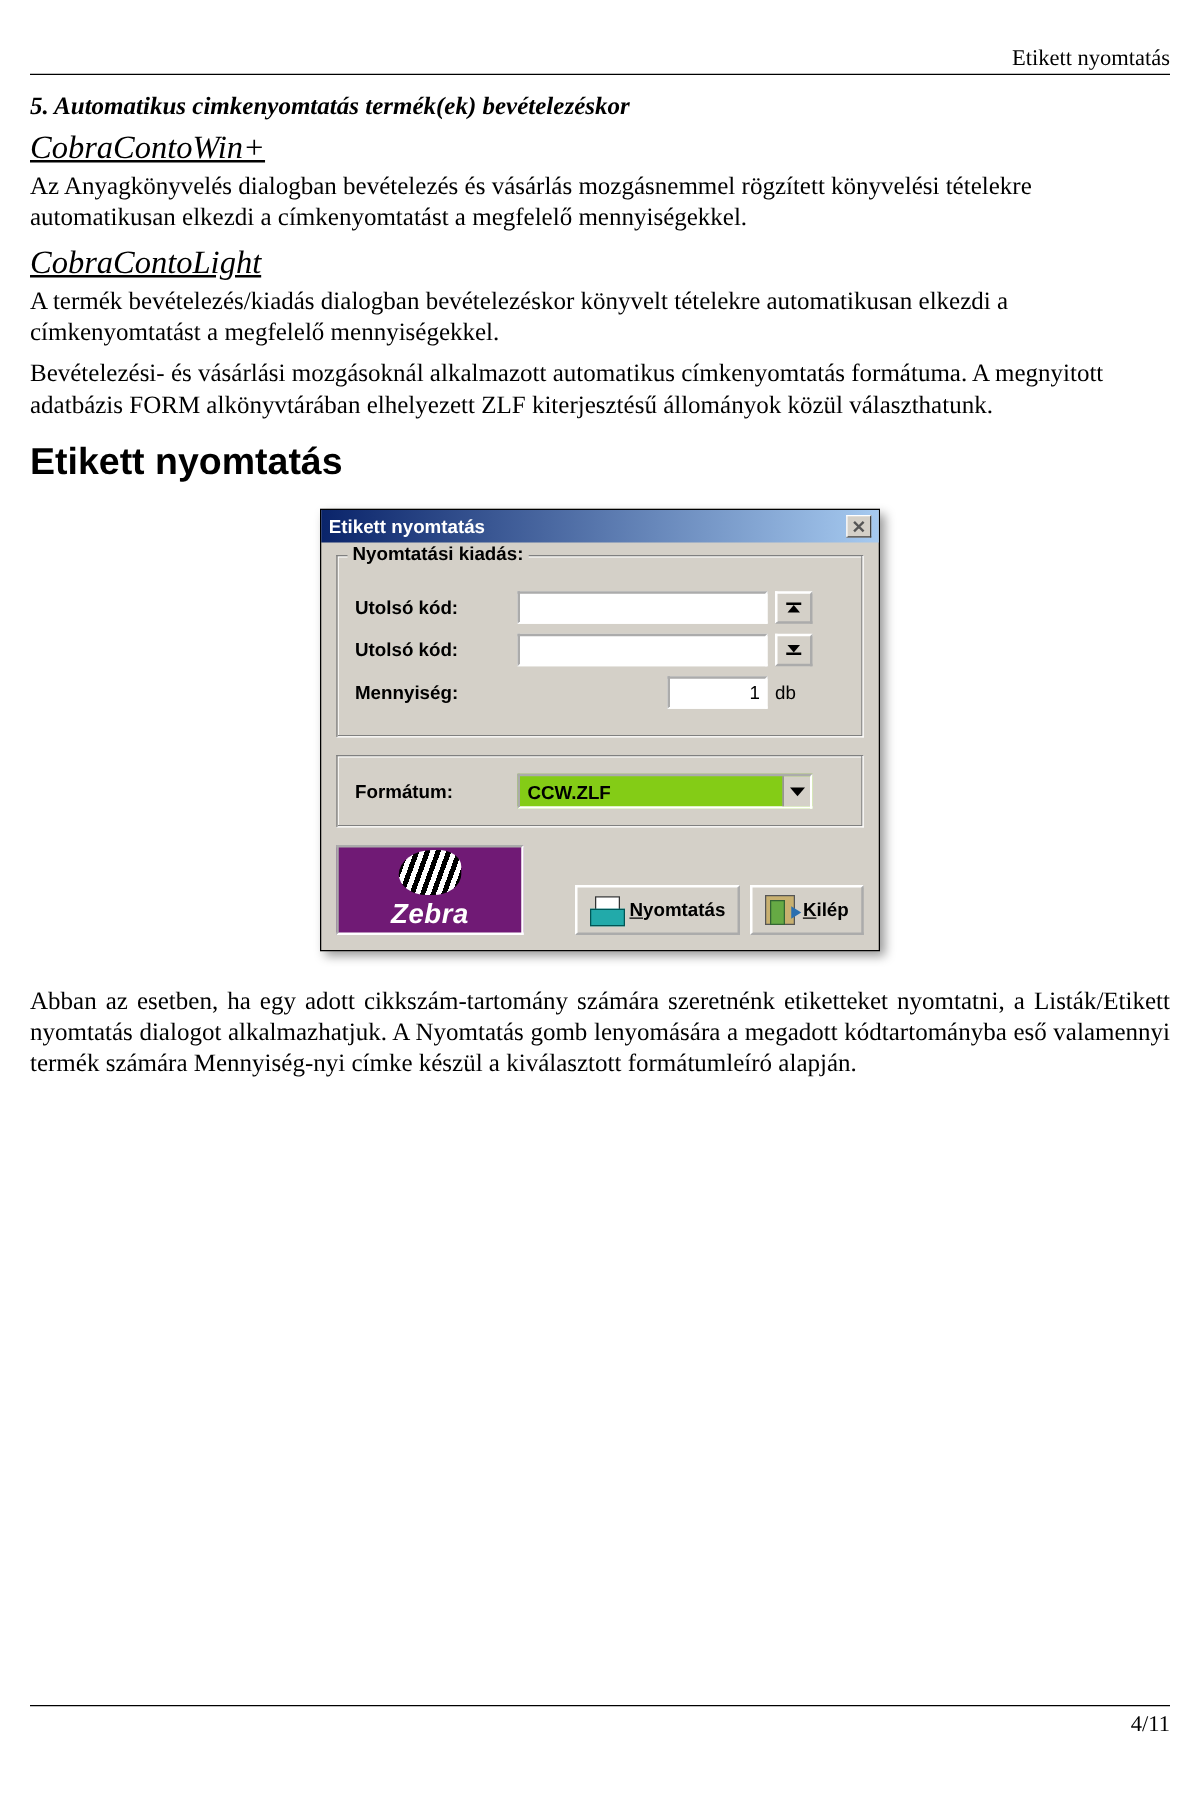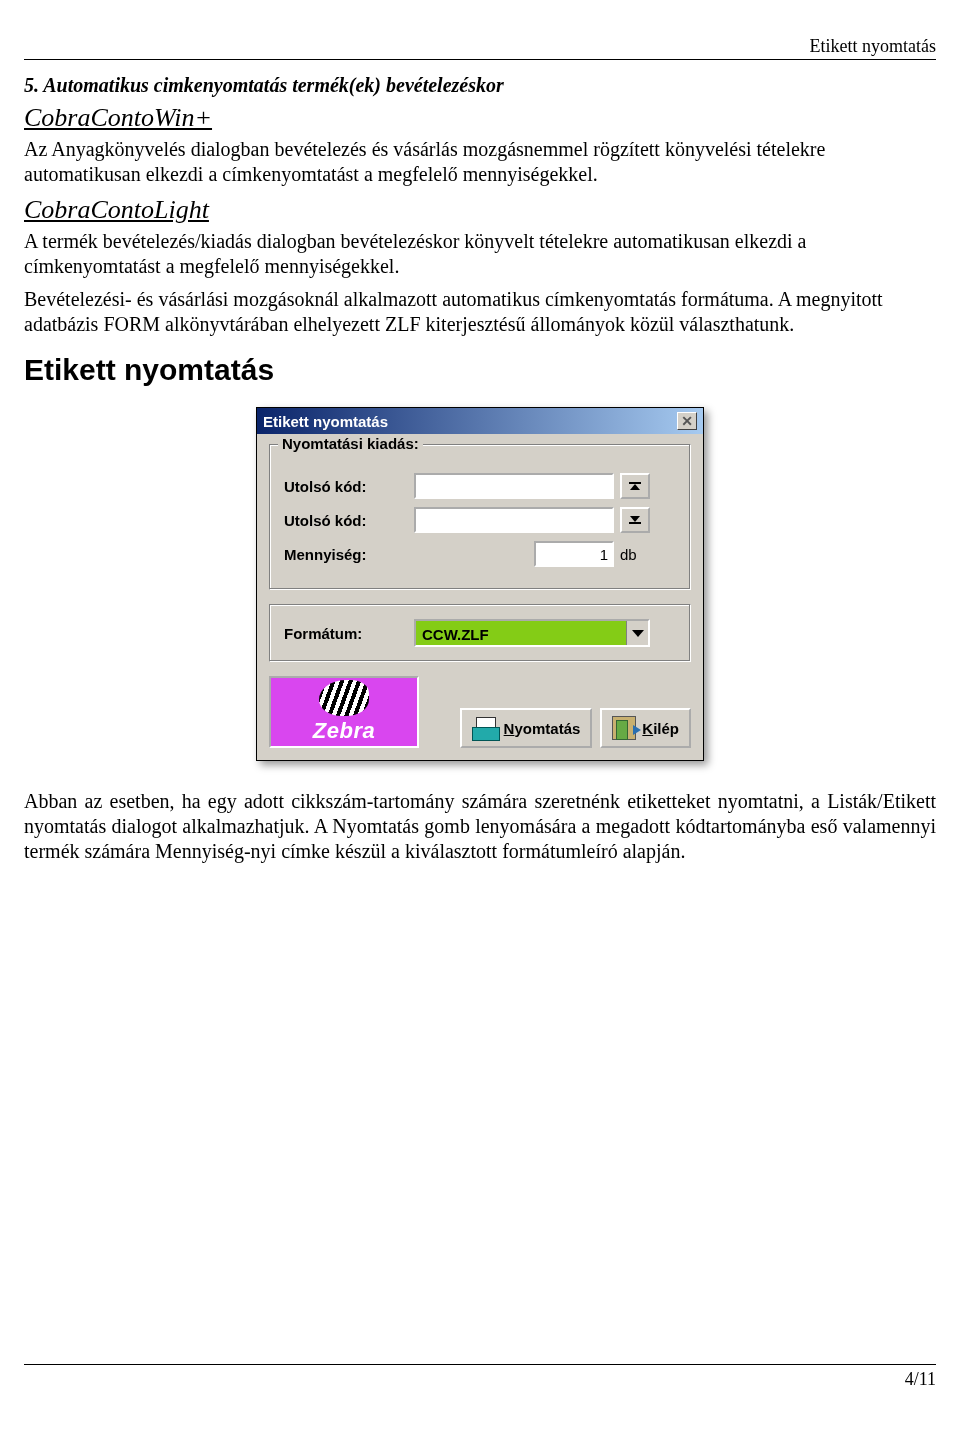--- a/index.html
+++ b/index.html
@@ -151,21 +151,21 @@
     display: flex; align-items: center; justify-content: center;
   }
   .bottom-row {
     display: flex;
     align-items: stretch;
     gap: 8px;
   }
   .logo-box {
     width: 150px;
     height: 72px;
-    background: #d946ef;
+    background: #701a75;
     color: #fff;
     display: flex;
     flex-direction: column;
     align-items: center;
     justify-content: center;
     border: 2px inset #fff;
     position: relative;
   }
   .logo-box .zebra-head {
     width: 50px; height: 36px;

